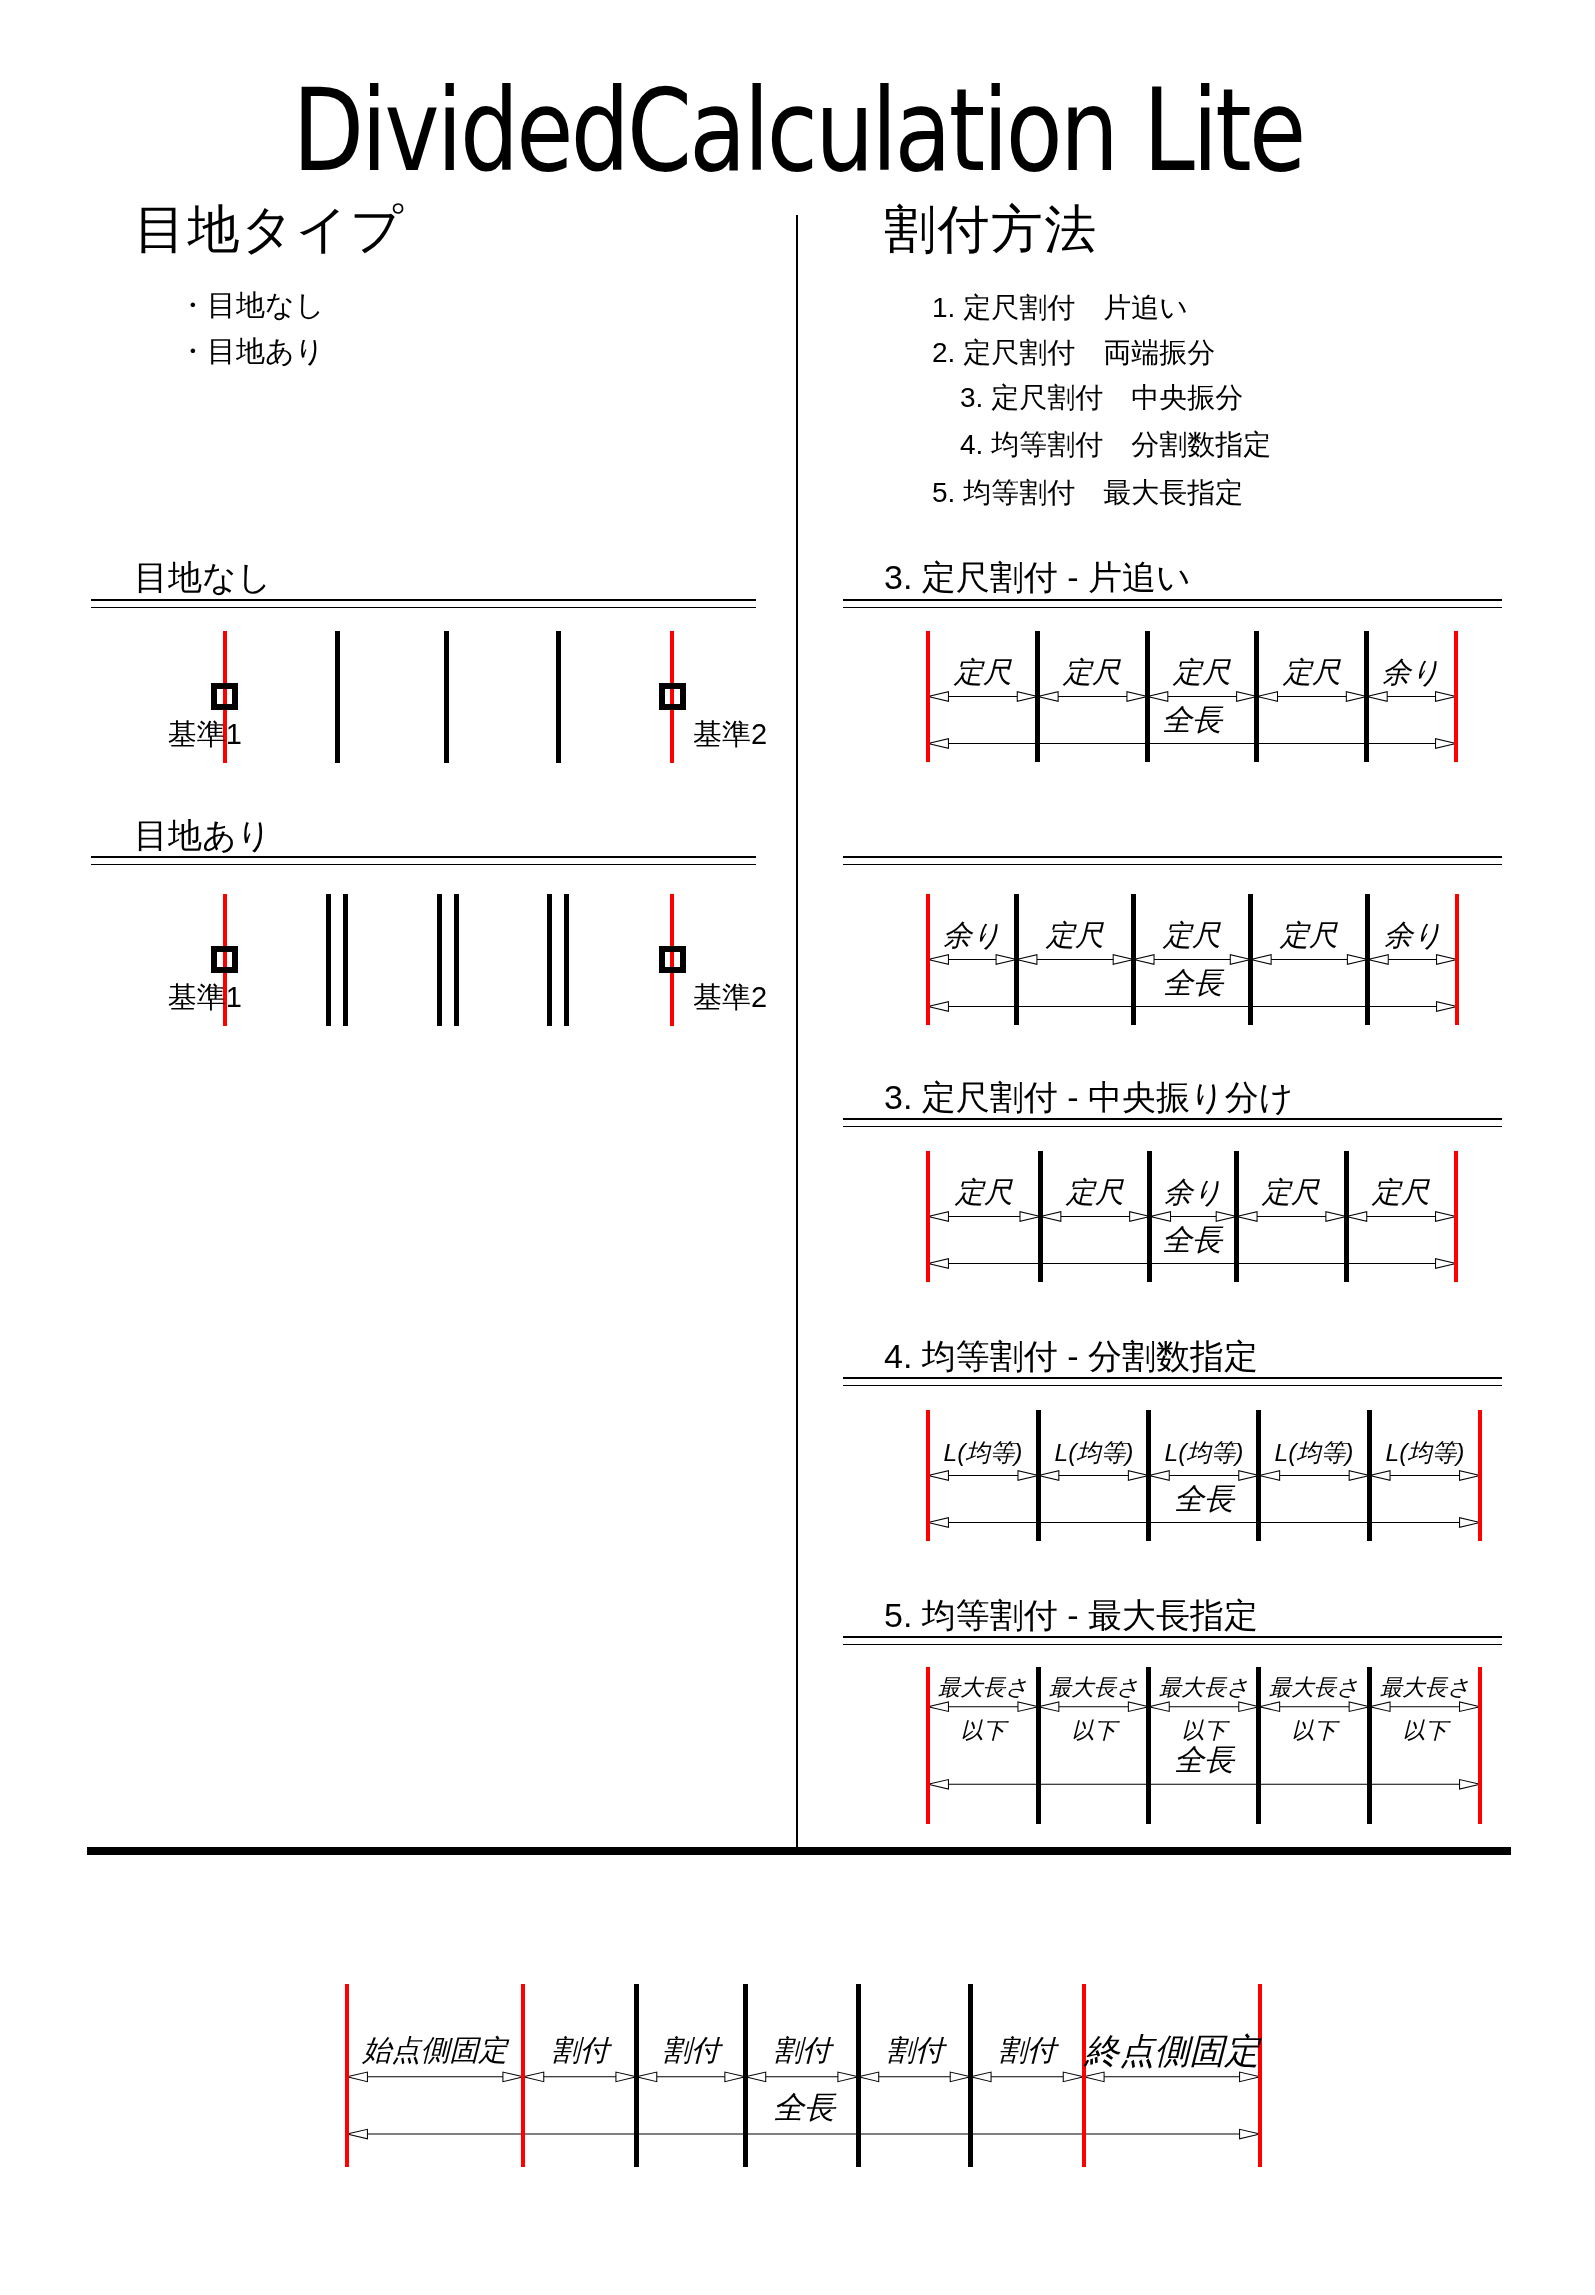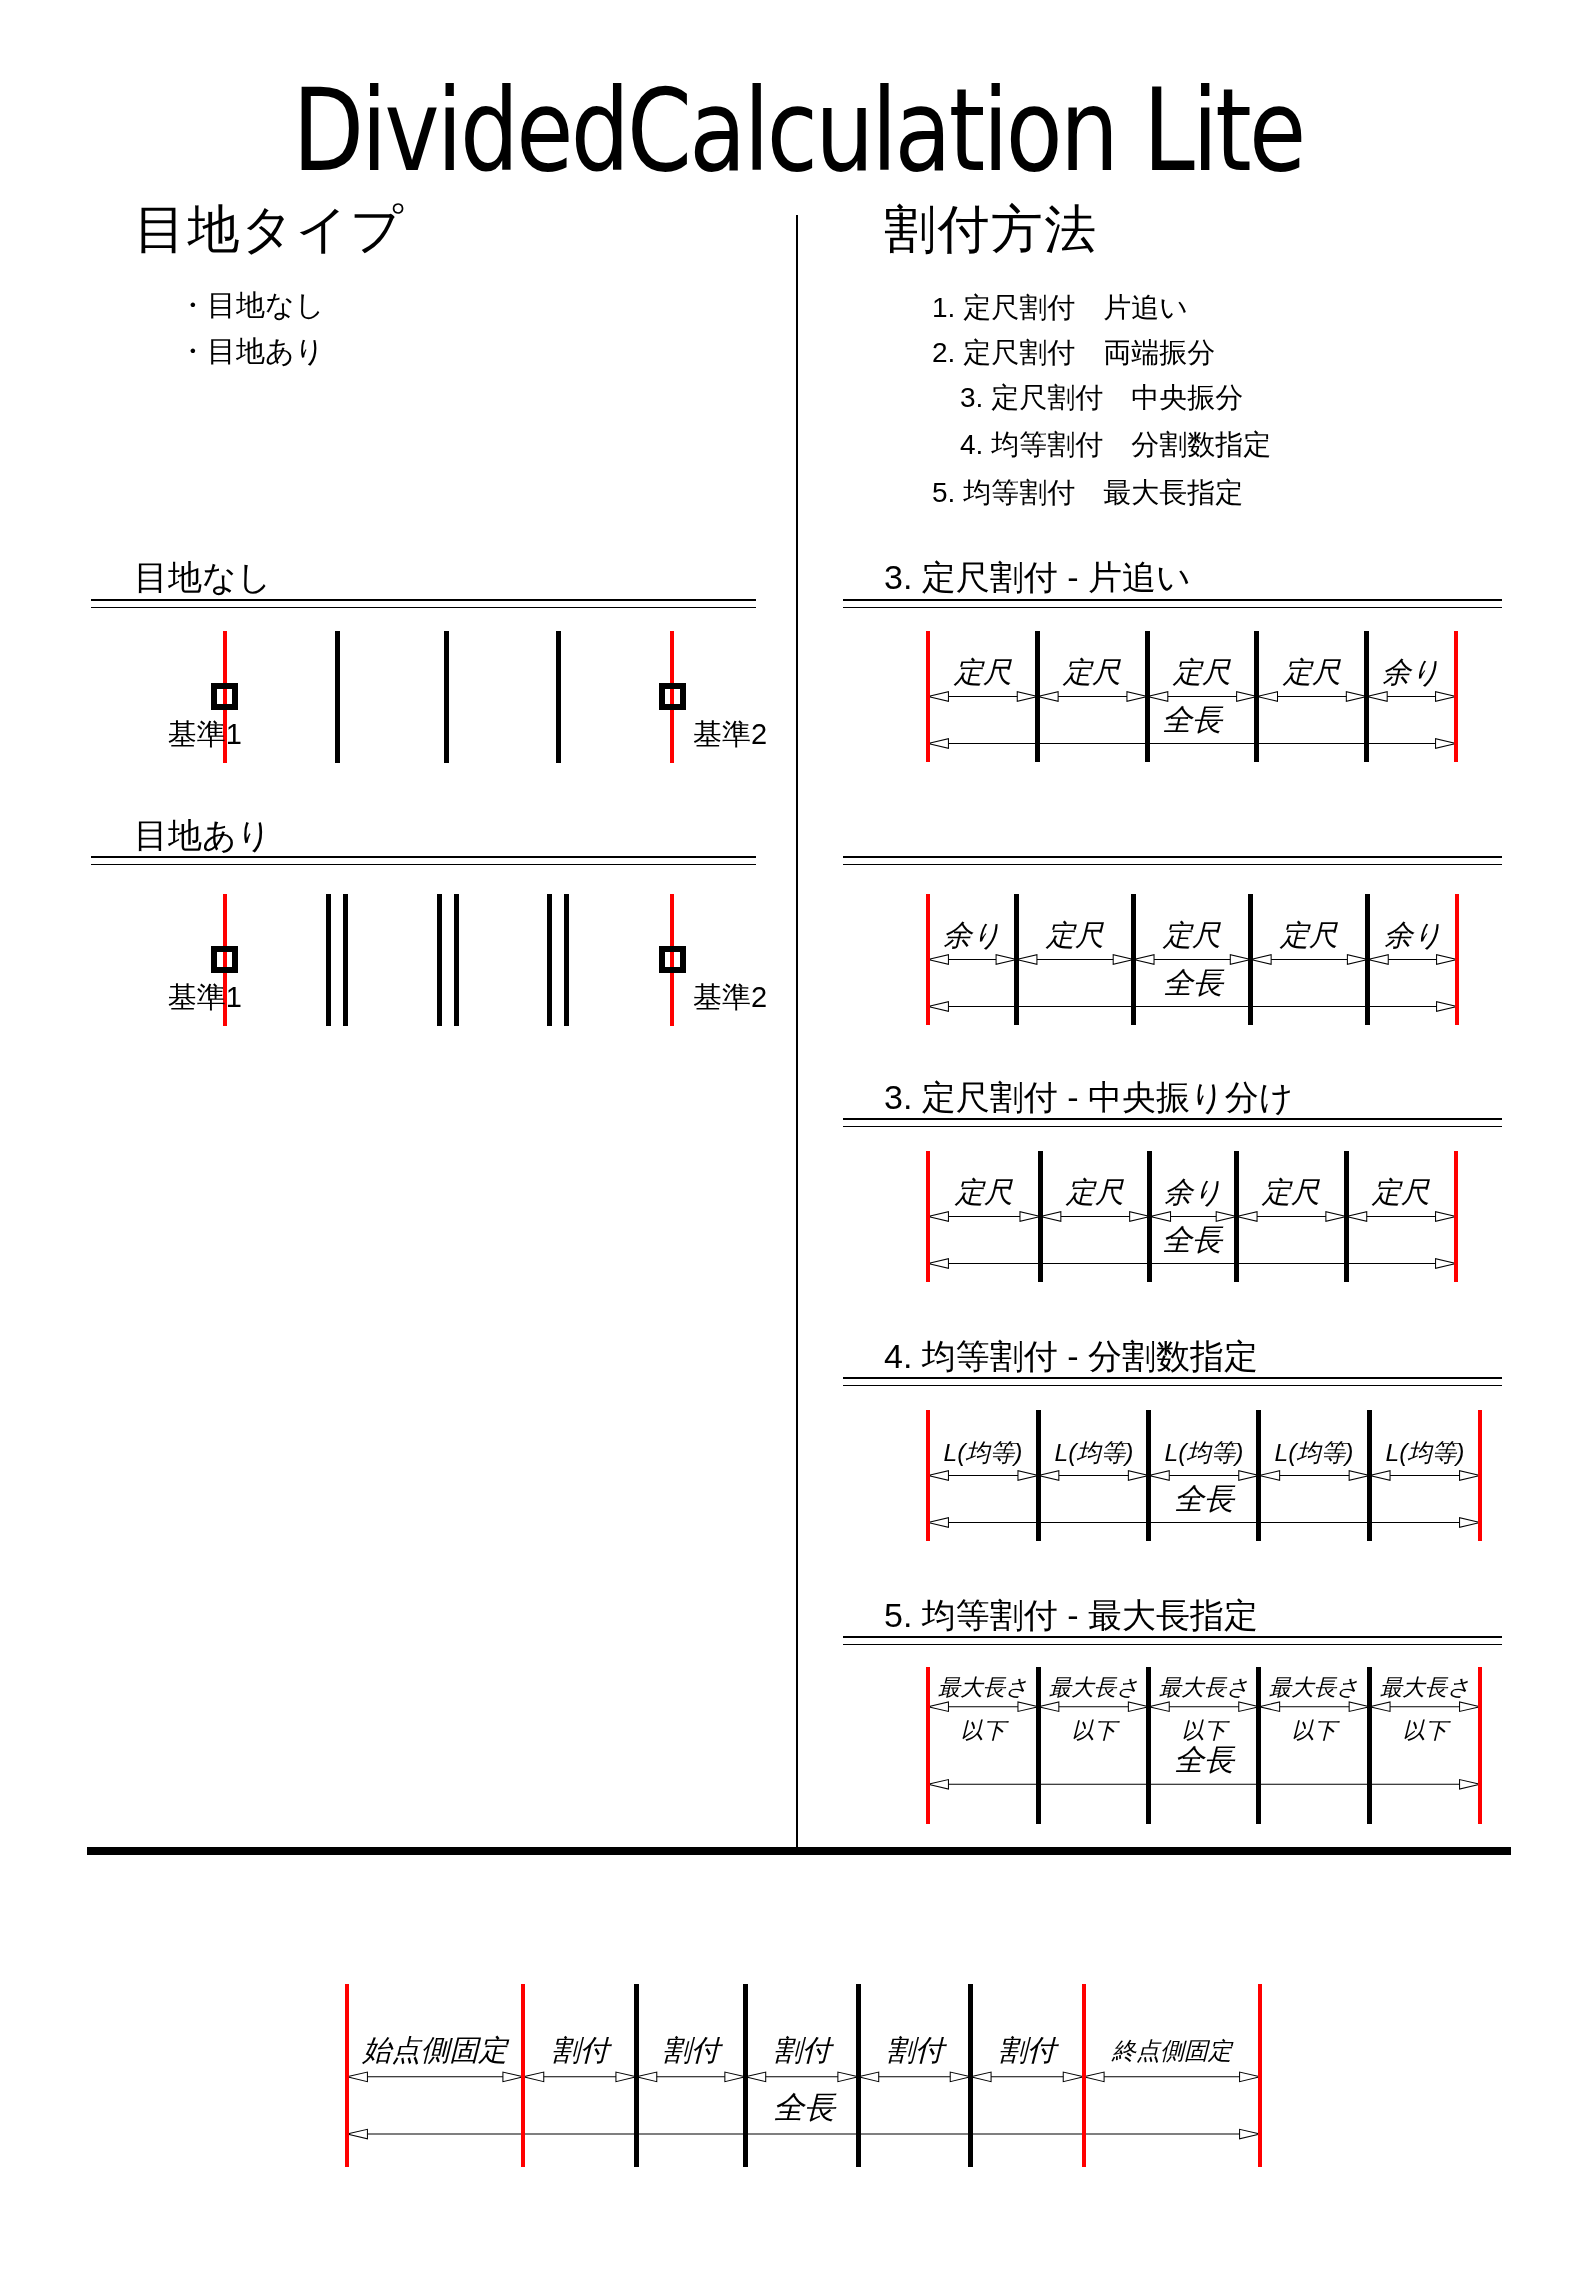--- a/index.html
+++ b/index.html
@@ -312,17 +312,17 @@
       <div class="vline black" style="left: 509px; width: 5.4px;"></div>
       <div class="vline black" style="left: 621px; width: 5.4px;"></div>
       <div class="vline red" style="left: 735px; width: 4.1px;"></div>
       <div class="vline red" style="left: 911px; width: 4.1px;"></div>
       <span class="dlabel" style="font-size: 29px; left: 88px; top: 67px;">始点側固定</span>
       <span class="dlabel" style="font-size: 29px; left: 233px; top: 67px;">割付</span>
       <span class="dlabel" style="font-size: 29px; left: 344px; top: 67px;">割付</span>
       <span class="dlabel" style="font-size: 29px; left: 455px; top: 67px;">割付</span>
       <span class="dlabel" style="font-size: 29px; left: 568px; top: 67px;">割付</span>
       <span class="dlabel" style="font-size: 29px; left: 680px; top: 67px;">割付</span>
-      <span class="dlabel" style="font-size: 24px; left: 825px; top: 67px;">終点側固定</span>
+      <span class="dlabel" style="font-size: 35px; left: 825px; top: 67px;">終点側固定</span>
       <span class="dlabel" style="font-size: 31px; left: 457px; top: 124px;">全長</span>
     </div>
   </div>
 
 
 </body></html>

